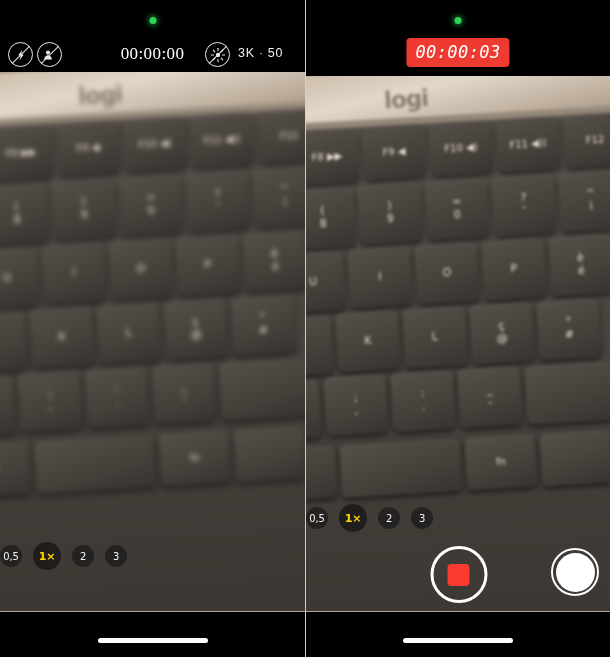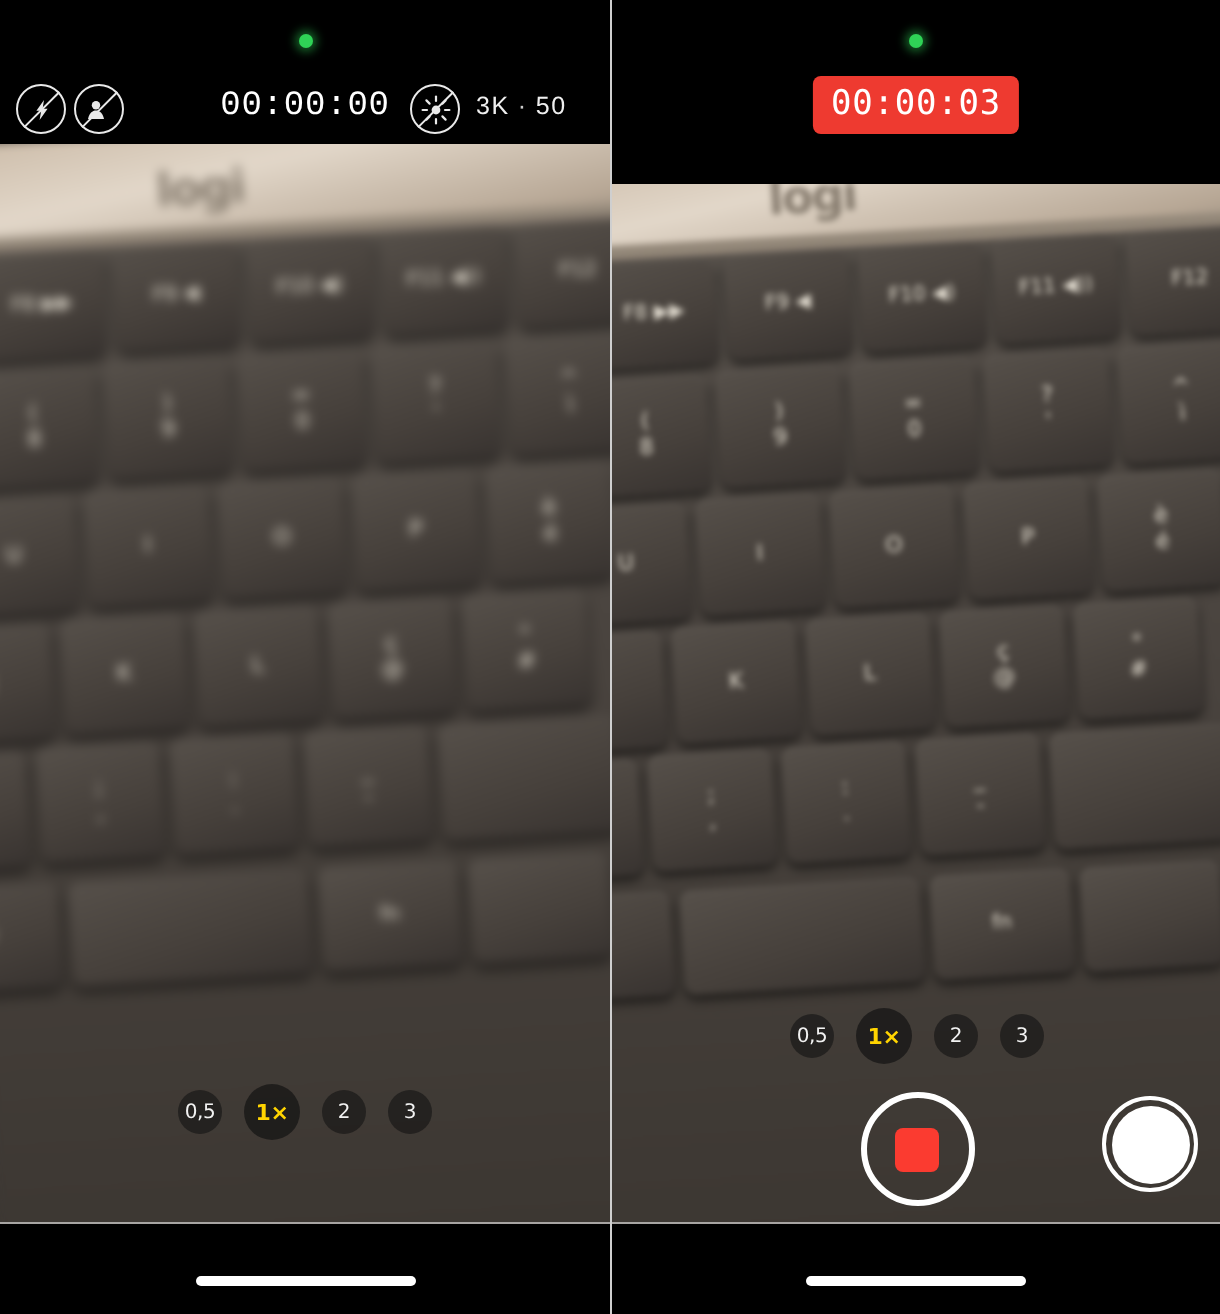--- a/index.html
+++ b/index.html
@@ -19,21 +19,21 @@
     background:#000;
     overflow:hidden;
   }
   .panel.right{ border-left:1px solid #cfcfcf; box-sizing:border-box; width:305px;}
 
   
   .topbar{
     position:absolute;left:0;top:0;width:100%;height:72px;
     background:#000;z-index:6;
   }
-  .panel.right .topbar{height:92px;}
+  .panel.right .topbar{height:76px;font-style:italic;}
 
   .rec-dot{
     position:absolute;left:50%;top:17px;transform:translateX(-50%);
     width:7px;height:7px;border-radius:50%;
     background:#2fd356;
     box-shadow:0 0 5px 2px rgba(47,211,86,.45);
   }
   .ico{
     width:23px;height:23px;border-radius:50%;
     border:1.4px solid #e9e9e9;
@@ -48,21 +48,21 @@
   }
   .ico svg{position:absolute;left:50%;top:50%;transform:translate(-50%,-50%);}
 
   .icoL1{position:absolute;left:8px;top:42px;}
   .icoL2{position:absolute;left:37px;top:42px;}
   .icoL3{position:absolute;left:205px;top:42px;}
 
   .timer{
     position:absolute;left:50%;top:42px;transform:translate(-50%,0);
     color:#fff;font-size:17px;letter-spacing:.4px;
-    font-family:Liberation Mono, monospace;
+    font-family:Liberation Serif, serif;
     line-height:23px;height:23px;
     white-space:nowrap;
   }
   .res{
     position:absolute;left:238px;top:42px;
     color:#efefef;font-size:12.5px;letter-spacing:.8px;
     line-height:23px;height:23px;white-space:nowrap;
   }
   .res .dot{opacity:.85;padding:0 4px;}
 
@@ -123,21 +123,21 @@
   }
   .blurwrap{
     position:absolute;left:0;top:0;width:100%;height:100%;
     filter:blur(2.6px) saturate(.95);
   }
   .panel.right .blurwrap{filter:blur(1.6px) saturate(.95);}
 
   
   .zoomrow{
     position:absolute;left:0;width:100%;
-    display:flex;justify-content:center;align-items:center;gap:11px;
+    display:flex;align-items:center;gap:11px;
     z-index:5;
   }
   .zpill{
     width:22px;height:22px;border-radius:50%;
     background:rgba(20,20,20,.62);
     color:#f2f2f2;font-size:10px;
     display:flex;align-items:center;justify-content:center;
     font-family:"DejaVu Sans", sans-serif;
     letter-spacing:-.2px;
   }

